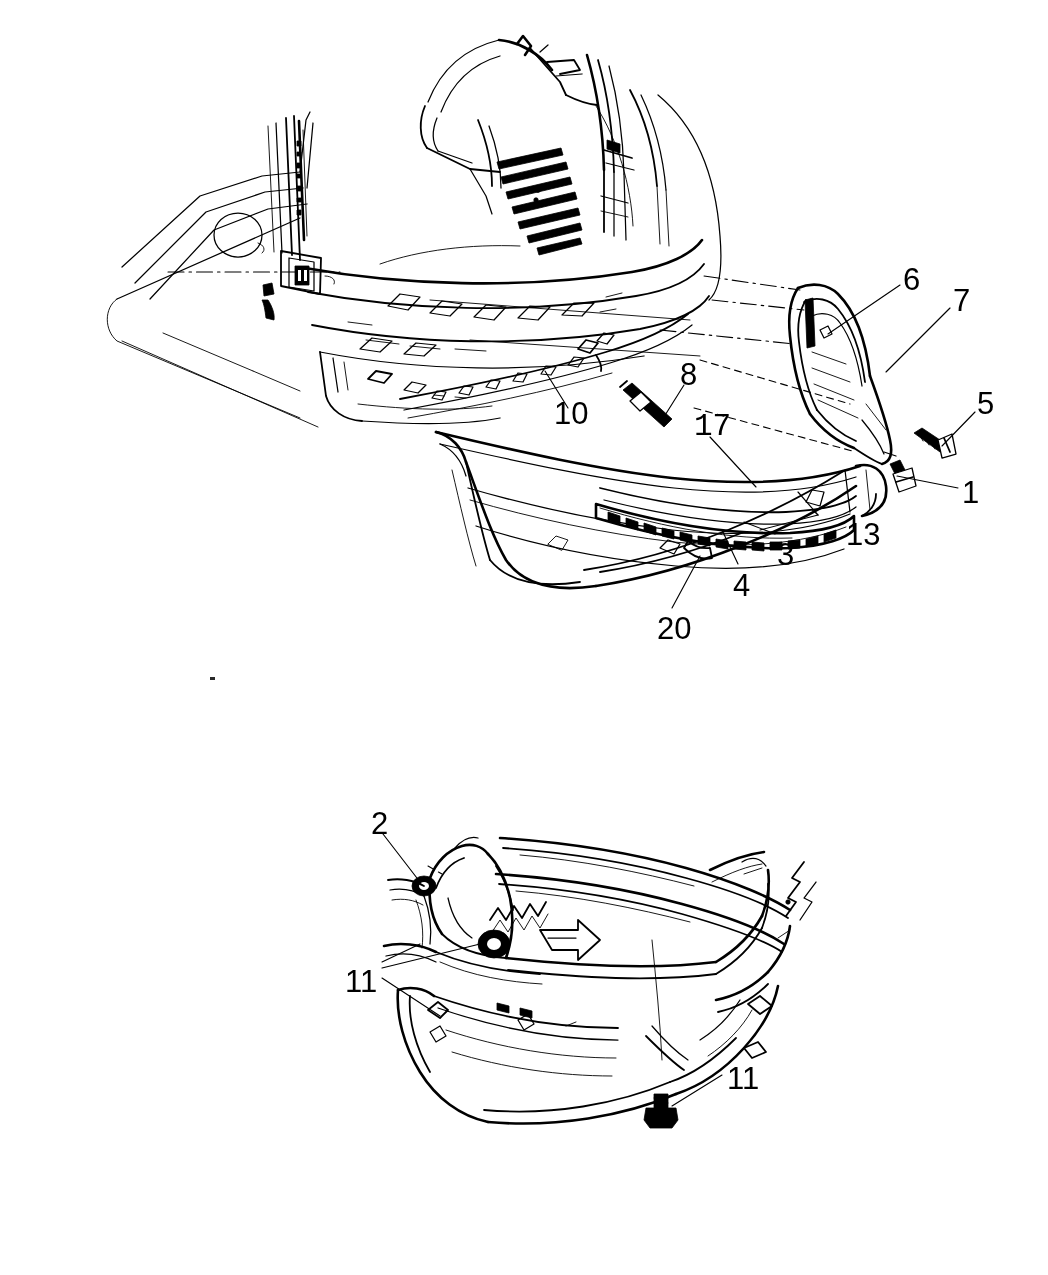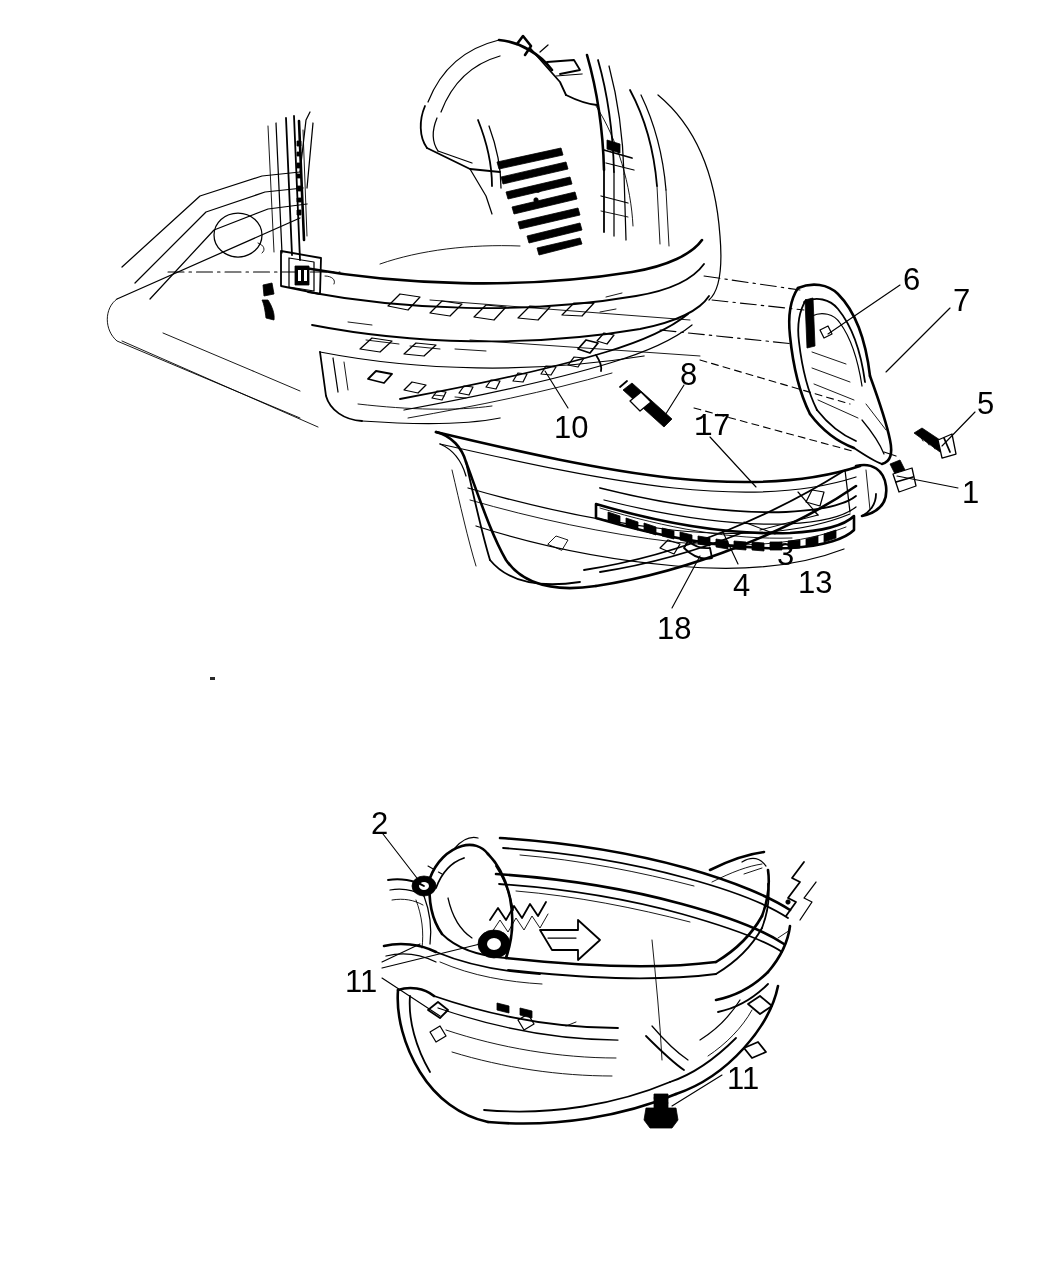--- a/index.html
+++ b/index.html
@@ -461,27 +461,27 @@
     </g>
 
     <rect class="speck" x="210" y="677" width="5" height="3"></rect>
   </svg>
 
   <div>
     <span class="callout" style="left:903px; top:264px;">6</span>
     <span class="callout" style="left:953px; top:285px;">7</span>
     <span class="callout" style="left:977px; top:388px;">5</span>
     <span class="callout" style="left:680px; top:359px;">8</span>
-    <span class="callout" style="left:554px; top:412px;">10</span>
+    <span class="callout" style="left:554px; top:398px;">10</span>
     <span class="callout" style="left:694px; top:411px;font-family:Liberation Mono, monospace;">17</span>
     <span class="callout" style="left:962px; top:477px;">1</span>
-    <span class="callout" style="left:798px; top:519px;margin-top:48px;">13</span>
+    <span class="callout" style="left:846px; top:519px;">13</span>
     <span class="callout" style="left:777px; top:539px;">3</span>
     <span class="callout" style="left:733px; top:570px;">4</span>
-    <span class="callout" style="left:657px; top:613px;">18</span>
+    <span class="callout" style="left:657px; top:613px;">20</span>
   </div>
 
   <div>
     <span class="callout" style="left:371px; top:808px;">2</span>
     <span class="callout" style="left:345px; top:966px;">11</span>
     <span class="callout" style="left:727px; top:1063px;">11</span>
   </div>
 
 </div>
 

